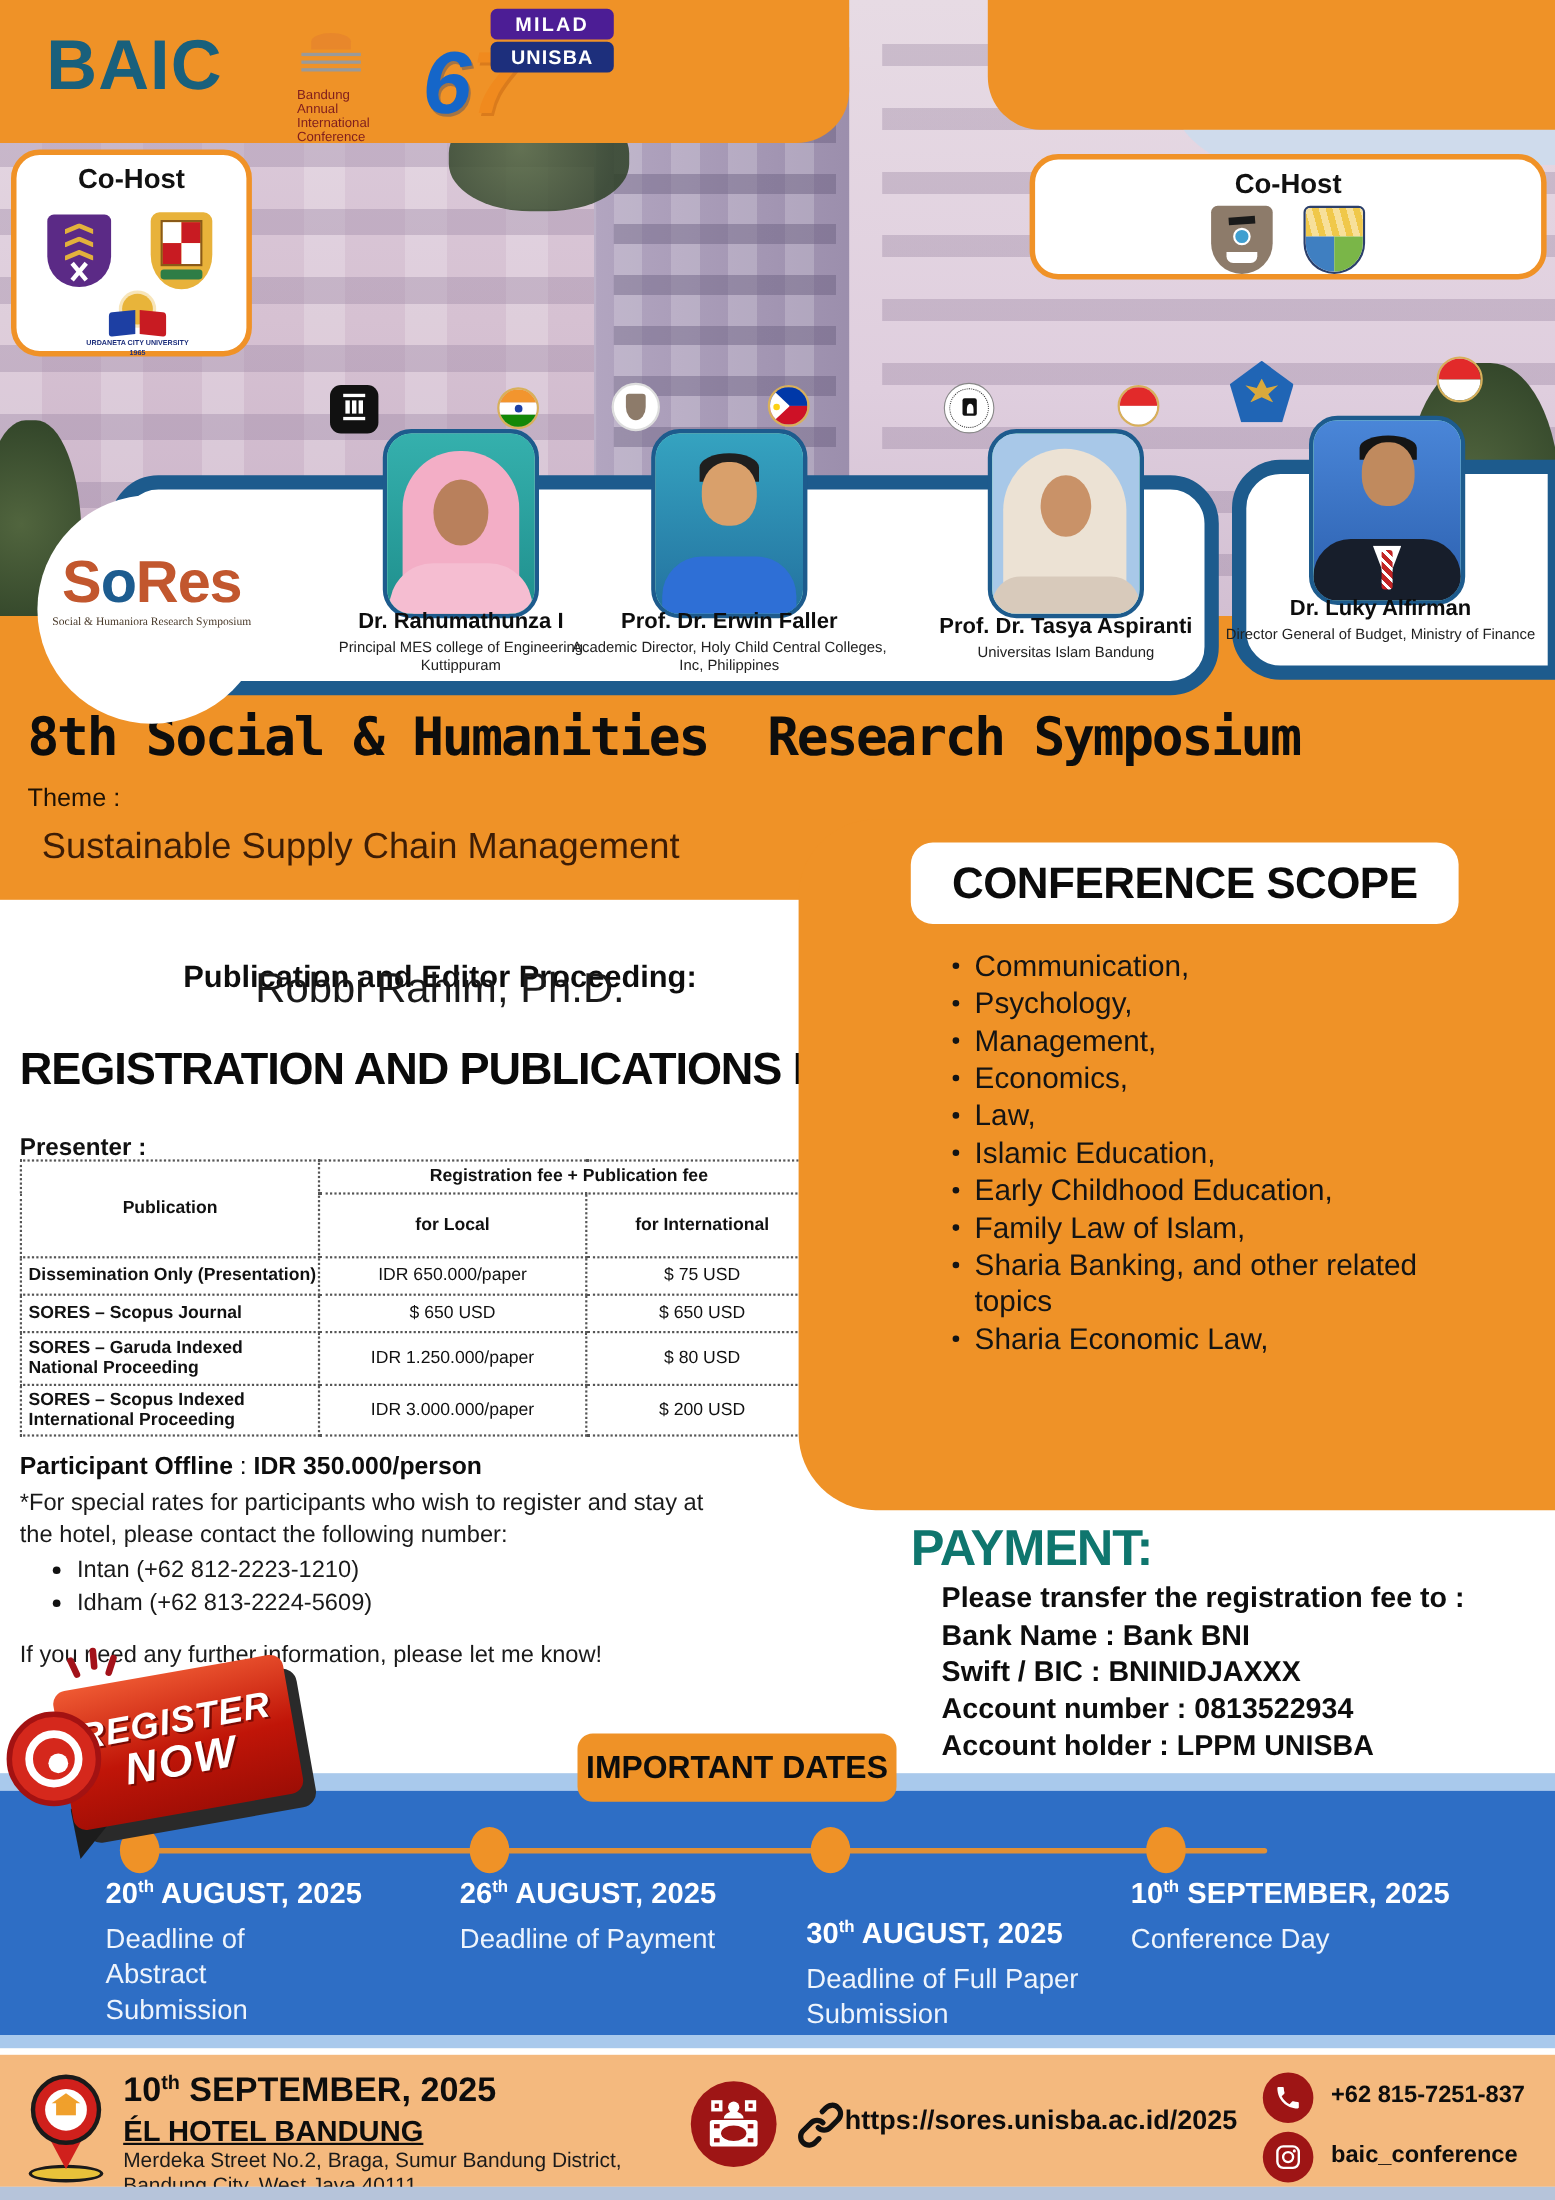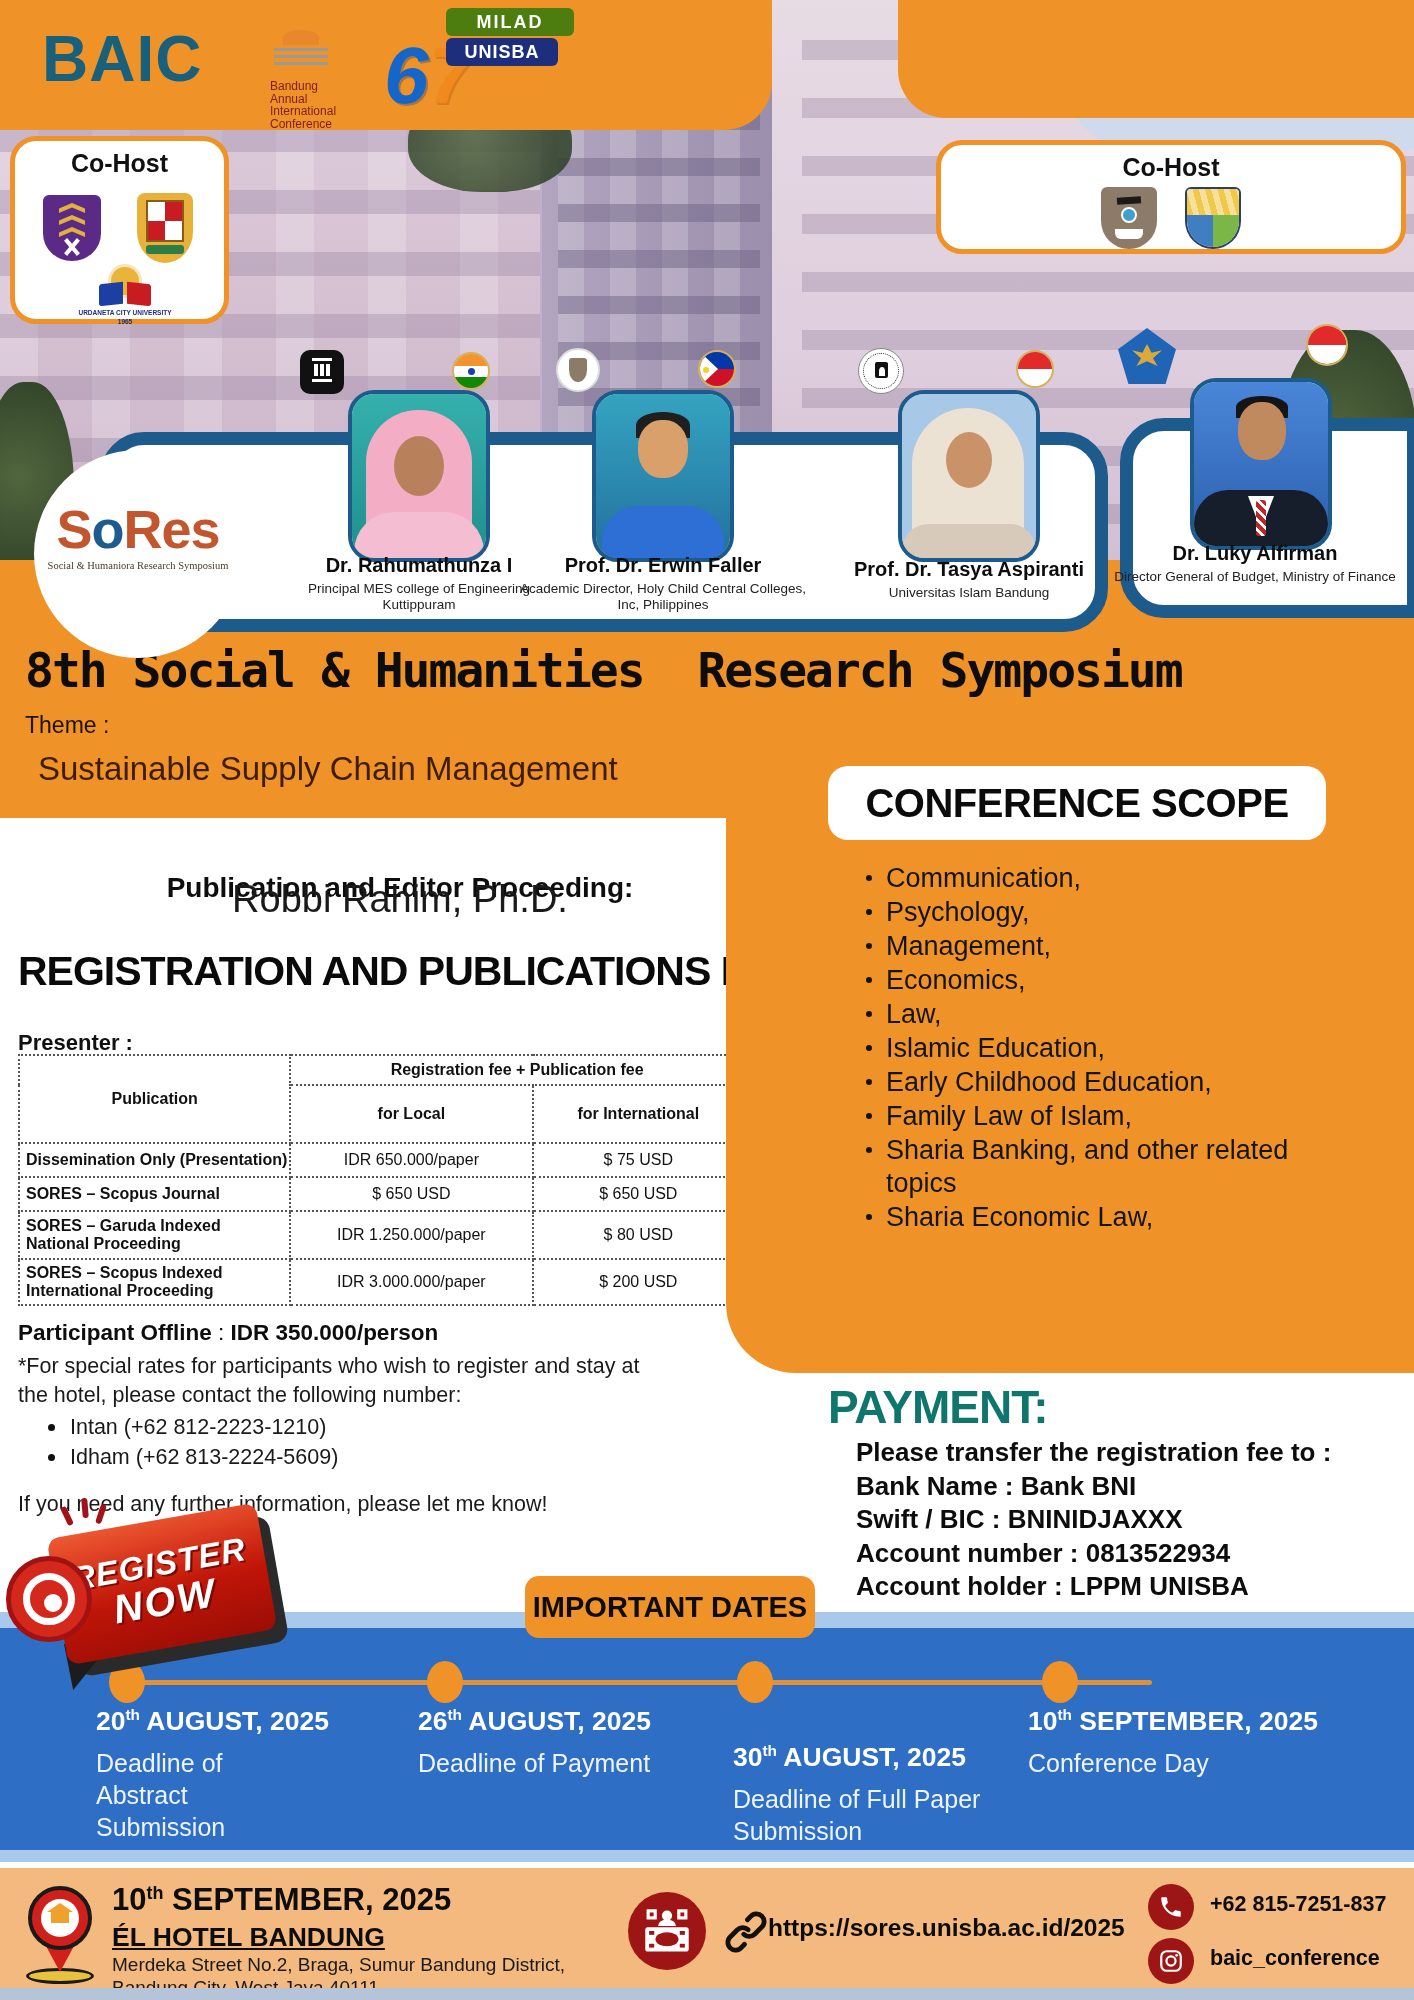--- a/index.html
+++ b/index.html
@@ -34,21 +34,21 @@
 
   
   .panel-tl{left:0;top:0;width:772px;height:130px;background:#EF9227;border-radius:0 0 48px 0;z-index:7;}
   .panel-tr{left:898px;top:0;width:516px;height:118px;background:#EF9227;border-radius:0 0 0 48px;z-index:7;}
 
   .baic-word{left:42px;top:22px;font-size:64px;font-weight:bold;color:#19607c;letter-spacing:1px;}
   .baic-icon{left:274px;top:30px;width:54px;height:44px;}
   .baic-dome{position:absolute;left:9px;top:0;width:36px;height:15px;background:#e8872b;border-radius:50% 50% 0 0;}
   .baic-bar{position:absolute;left:0;width:54px;height:3px;background:#9a9a9a;}
   .baic-tagline{left:270px;top:80px;font-size:12px;line-height:12.5px;color:#7f1d1d;}
-  .milad-red{left:446px;top:8px;width:128px;height:28px;background:#4d7c0f;border-radius:6px;
+  .milad-red{left:446px;top:8px;width:112px;height:28px;background:#4c1d95;border-radius:6px;
     color:#fff;font-weight:bold;font-size:18px;letter-spacing:2px;display:flex;align-items:center;justify-content:center;}
   .milad-navy{left:446px;top:38px;width:112px;height:28px;background:#1d2f7c;border-radius:6px;
     color:#fff;font-weight:bold;font-size:18px;letter-spacing:1px;display:flex;align-items:center;justify-content:center;}
   .milad-67{left:384px;top:36px;font-size:80px;font-weight:bold;font-style:italic;line-height:1;}
   .milad-6{color:#1566c9;text-shadow:2px 2px 0 rgba(20,60,130,.35);}
   .milad-7{color:#f08a1e;text-shadow:2px 2px 0 rgba(180,80,10,.35);}
 
   
   .cohost{background:#fff;border:5px solid #F09227;border-radius:26px;z-index:7;}
   .cohost-left{left:10px;top:136px;width:219px;height:188px;}

